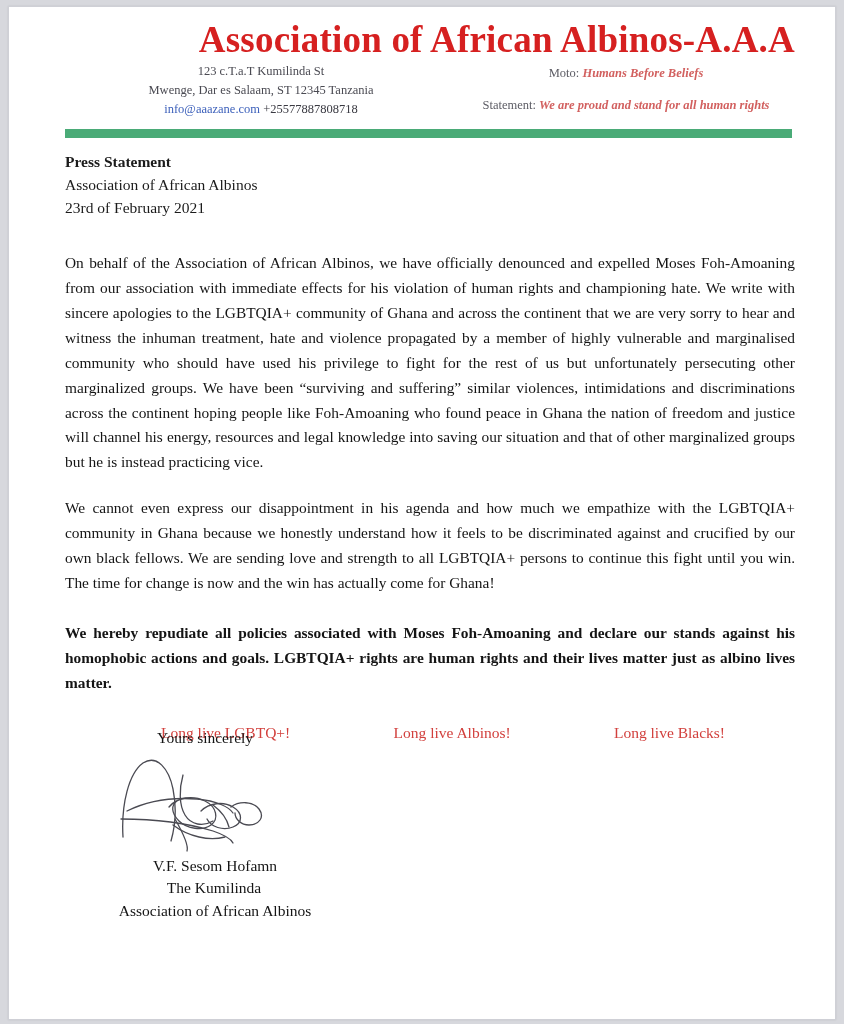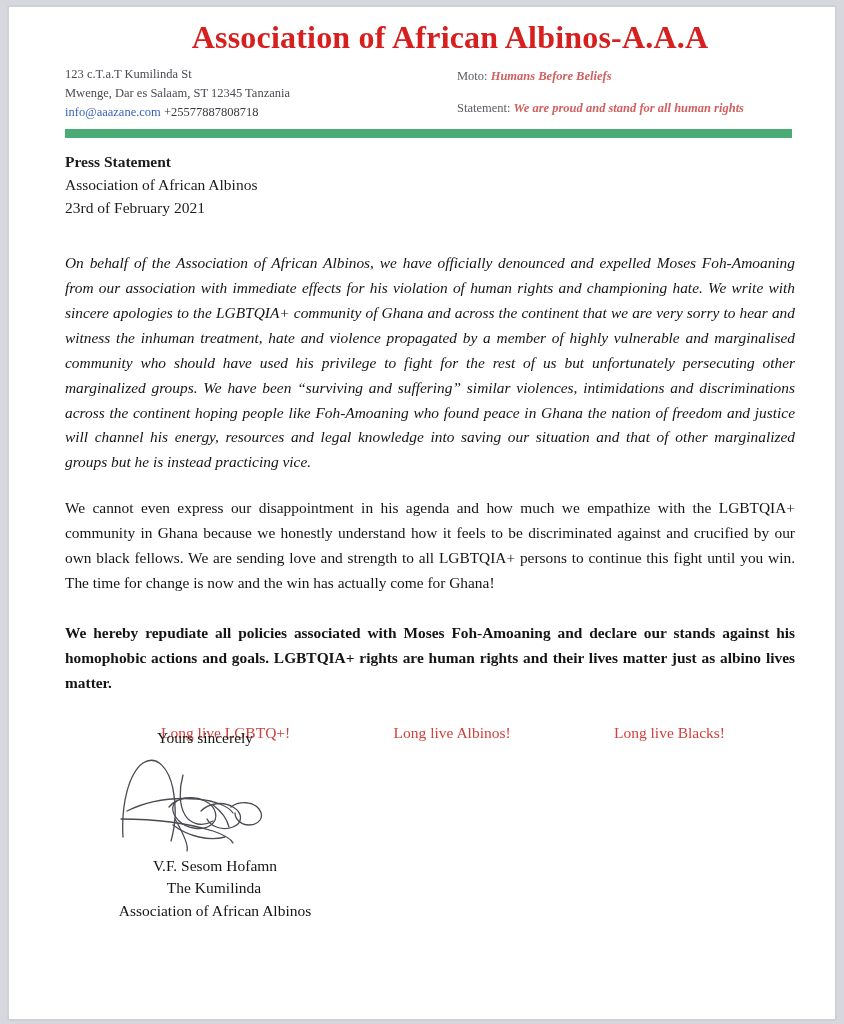--- a/index.html
+++ b/index.html
@@ -35,32 +35,32 @@
   }
 
   
   .letterhead {
     position: absolute;
     left: 56px;
     top: 12px;
     width: 730px;
   }
   .org-title {
-    text-align: center;
+    text-align: right;
     color: #d62020;
     font-weight: bold;
-    font-size: 32px;
+    font-size: 37px;
     letter-spacing: 0.2px;
     line-height: 1.15;
     font-family: "Liberation Serif", "DejaVu Serif", serif;
     padding-left: 40px;
   }
   .contact-row {
     display: flex;
-    margin-top: 9px;
+    text-align: center;
   }
   .contact-left {
     width: 392px;
     font-size: 12.5px;
     color: #4a4a52;
     line-height: 1.52;
   }
   .contact-right {
     flex: 1;
     font-size: 12.5px;
@@ -116,21 +116,20 @@
     line-height: 1.62;
     text-align: justify;
     text-justify: inter-word;
   }
   .para.bold-para {
     font-weight: bold;
     margin-top: 25px;
   }
   .para.first-para {
     margin-top: 31px;
-    font-style: italic;
   }
 
   
   .slogans {
     margin-top: 28px;
     display: flex;
     padding-left: 96px;
     padding-right: 70px;
     justify-content: space-between;
   }

